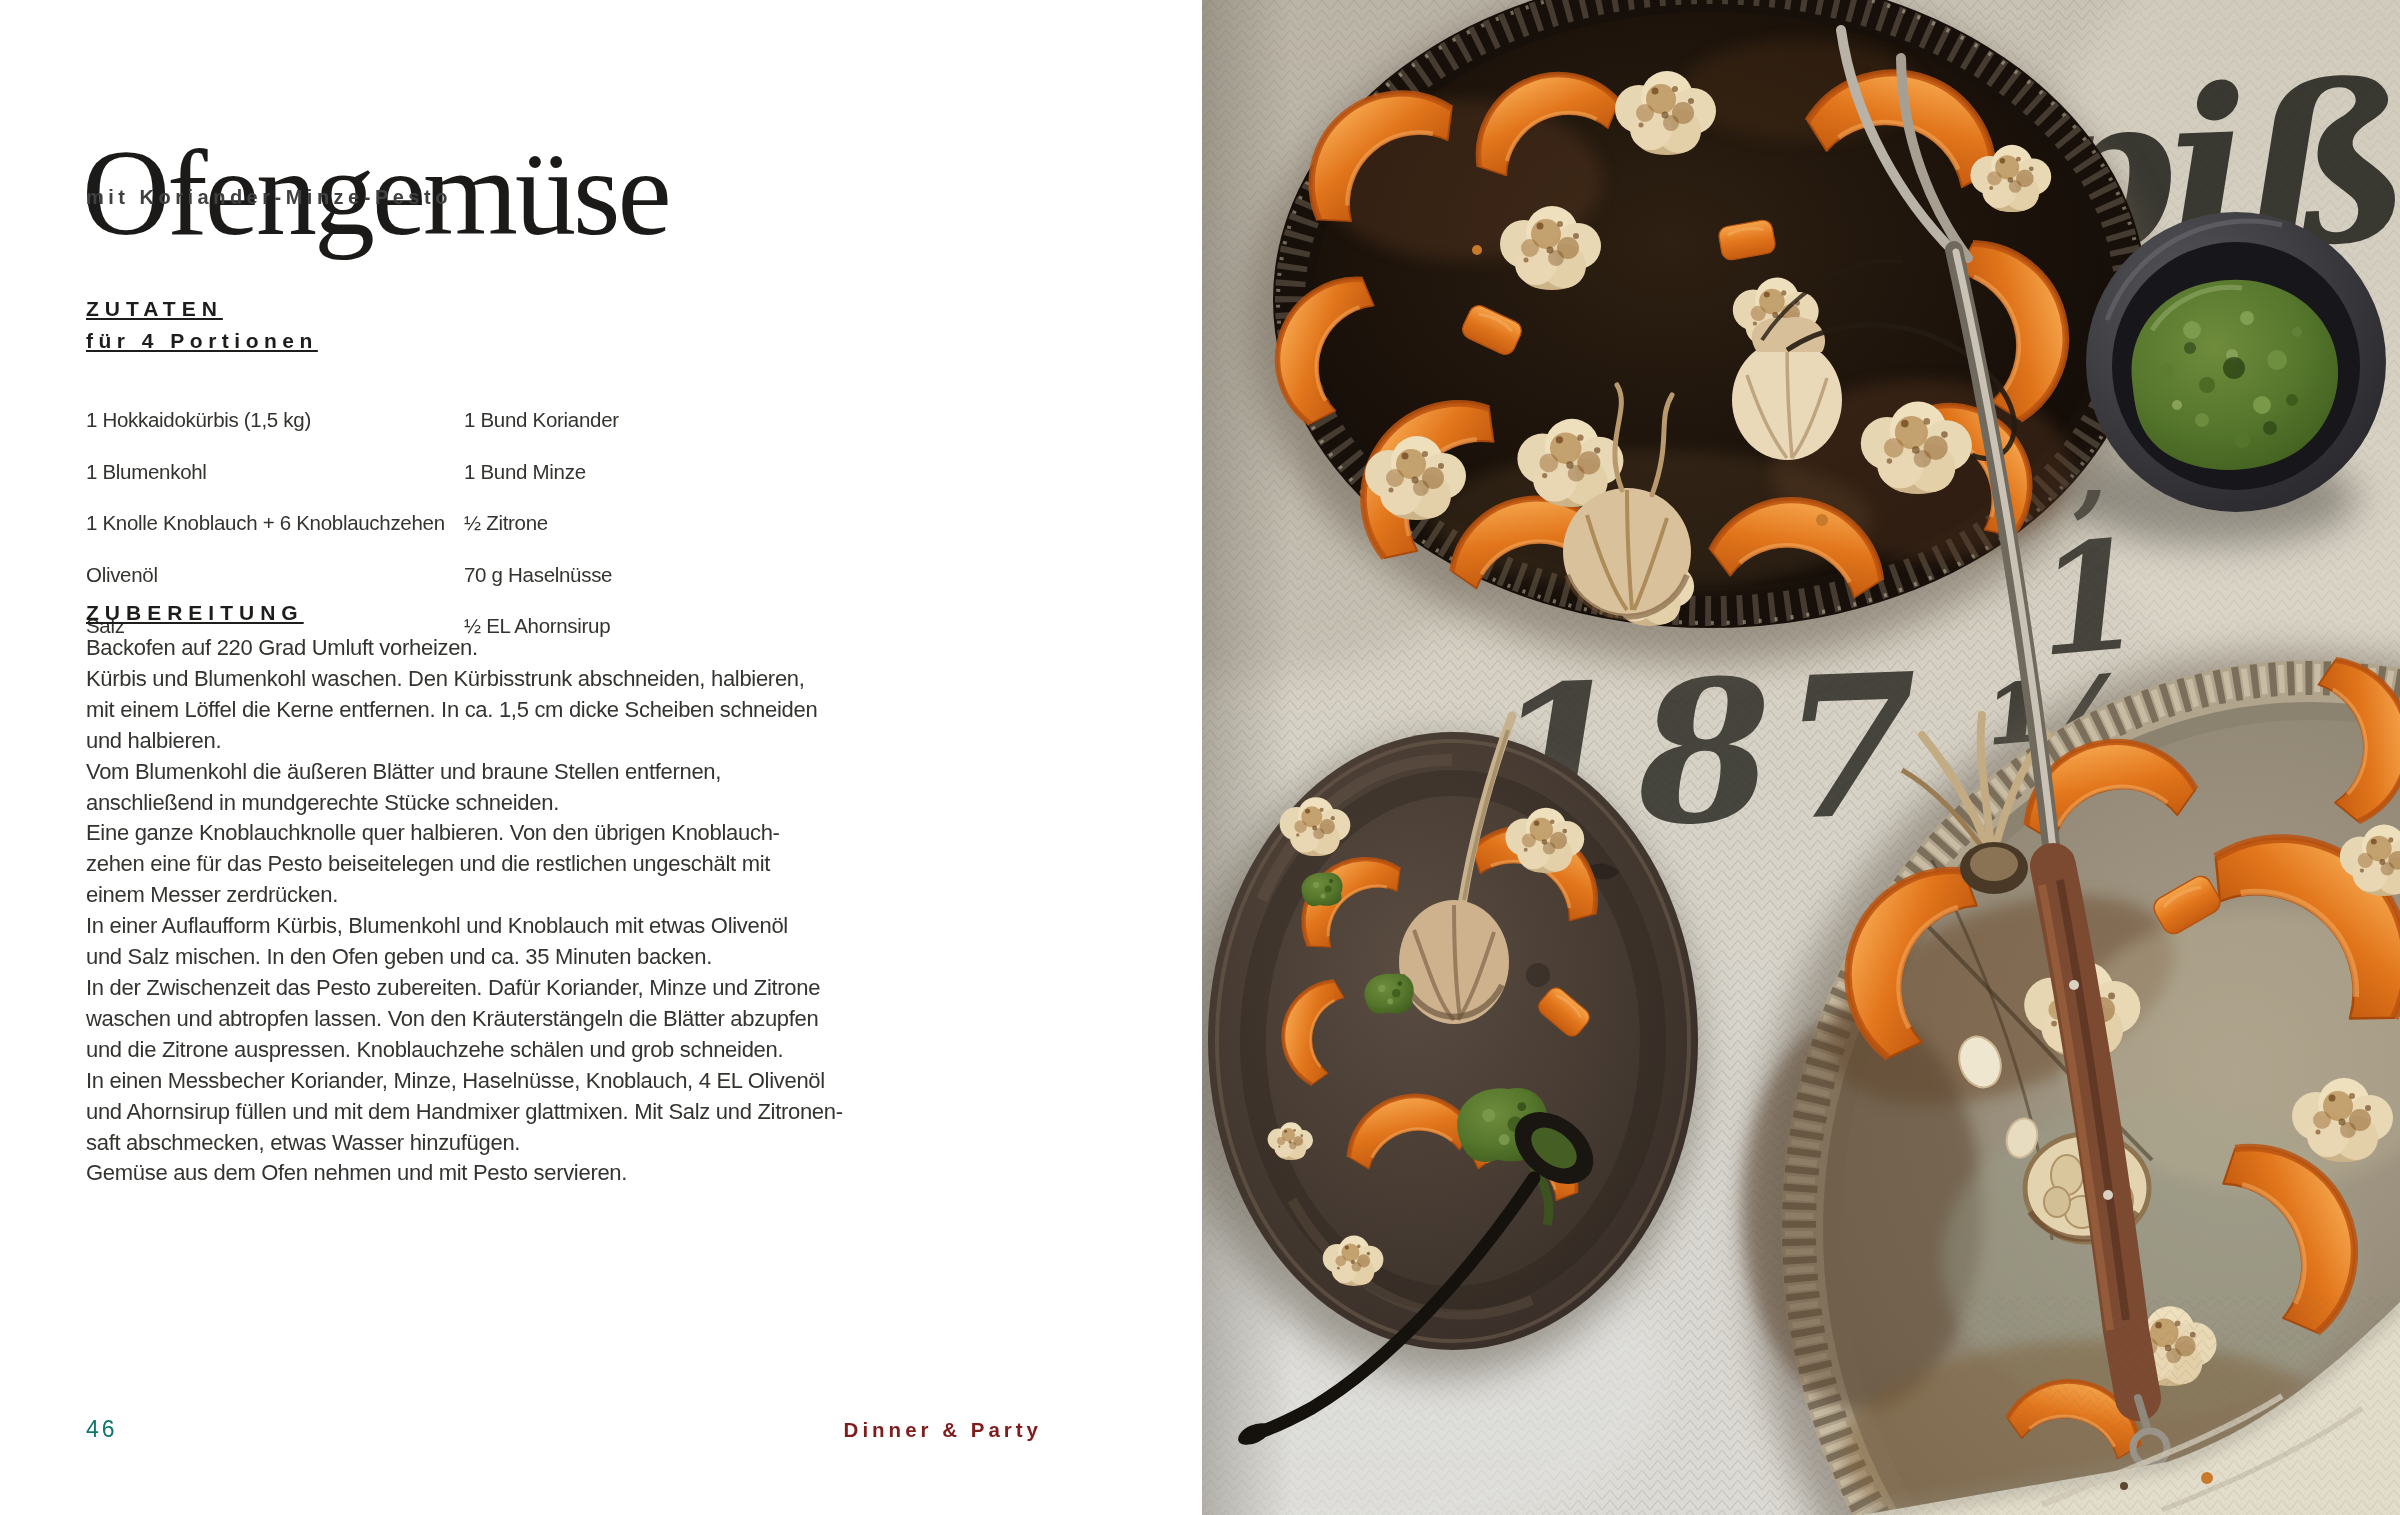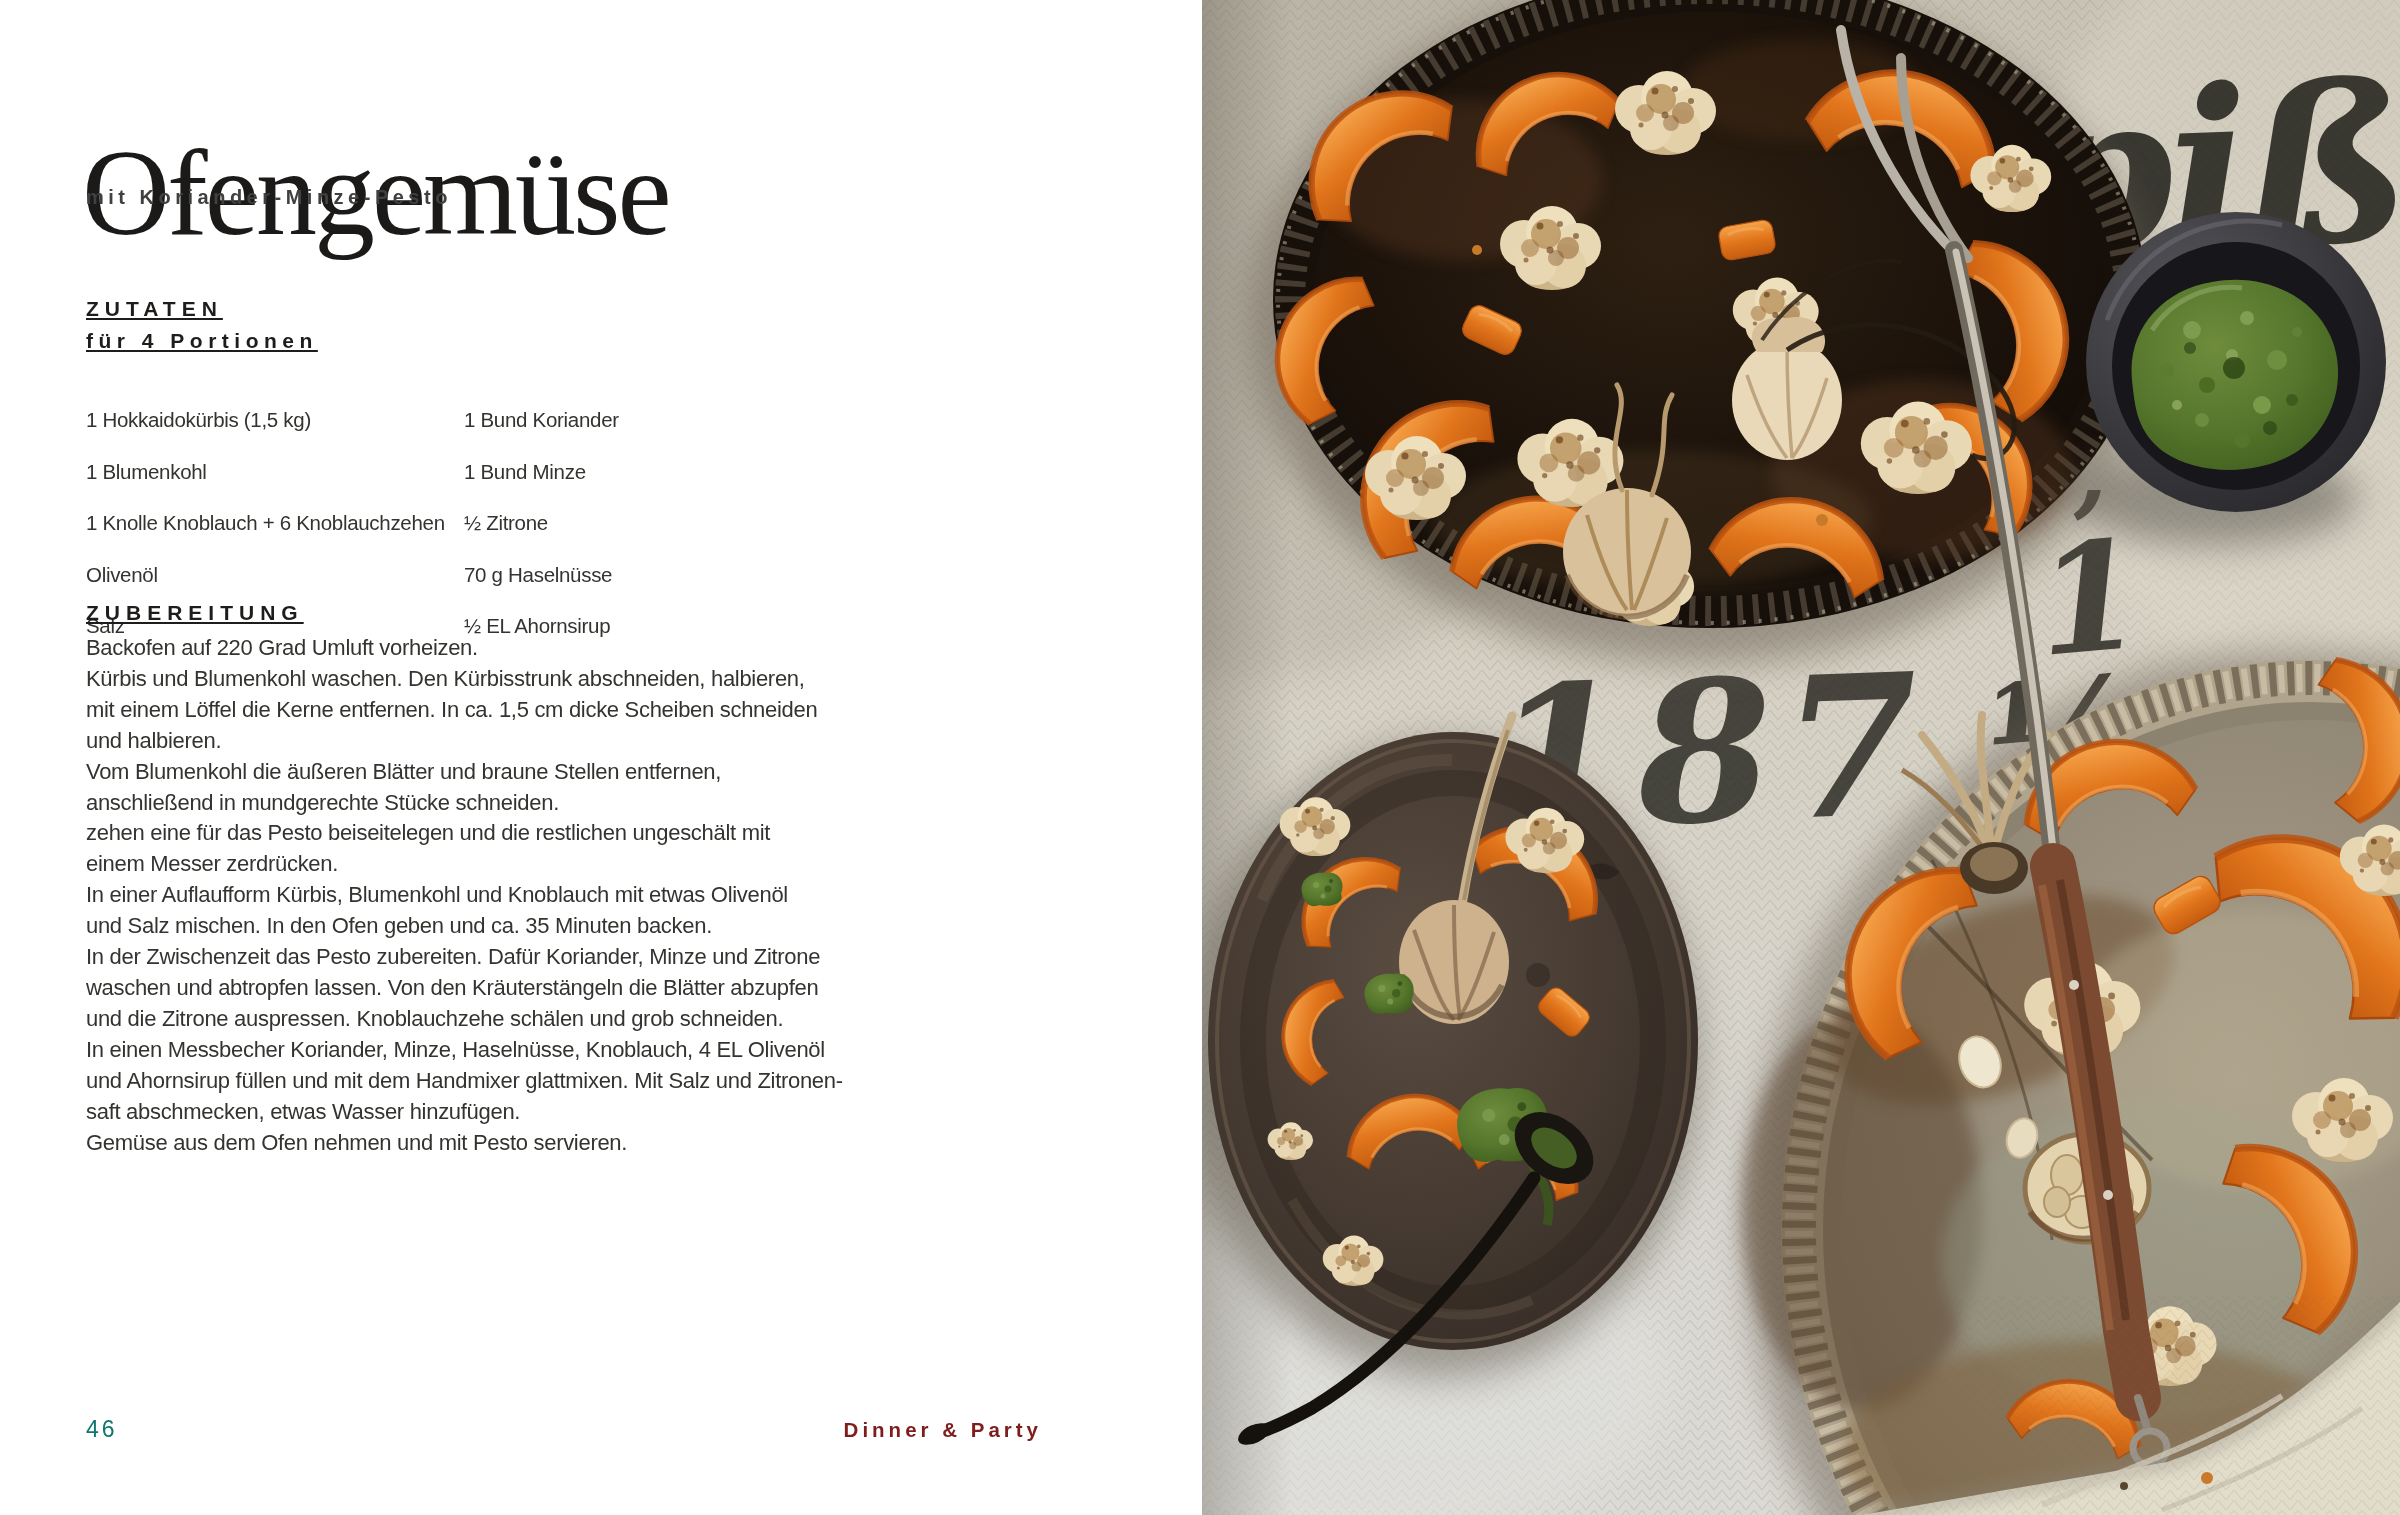--- a/index.html
+++ b/index.html
@@ -58,20 +58,21 @@
     </ul>
 
     <div class="sec-h h-zub">ZUBEREITUNG</div>
     <div class="zub-lines">
       <div>Backofen auf 220 Grad Umluft vorheizen.</div>
       <div>Kürbis und Blumenkohl waschen. Den Kürbisstrunk abschneiden, halbieren,</div>
       <div>mit einem Löffel die Kerne entfernen. In ca. 1,5 cm dicke Scheiben schneiden</div>
       <div>und halbieren.</div>
       <div>Vom Blumenkohl die äußeren Blätter und braune Stellen entfernen,</div>
       <div>anschließend in mundgerechte Stücke schneiden.</div>
+      <div>Eine ganze Knoblauchknolle quer halbieren. Von den übrigen Knoblauch-</div>
       <div>zehen eine für das Pesto beiseitelegen und die restlichen ungeschält mit</div>
       <div>einem Messer zerdrücken.</div>
       <div>In einer Auflaufform Kürbis, Blumenkohl und Knoblauch mit etwas Olivenöl</div>
       <div>und Salz mischen. In den Ofen geben und ca. 35 Minuten backen.</div>
       <div>In der Zwischenzeit das Pesto zubereiten. Dafür Koriander, Minze und Zitrone</div>
       <div>waschen und abtropfen lassen. Von den Kräuterstängeln die Blätter abzupfen</div>
       <div>und die Zitrone auspressen. Knoblauchzehe schälen und grob schneiden.</div>
       <div>In einen Messbecher Koriander, Minze, Haselnüsse, Knoblauch, 4 EL Olivenöl</div>
       <div>und Ahornsirup füllen und mit dem Handmixer glattmixen. Mit Salz und Zitronen-</div>
       <div>saft abschmecken, etwas Wasser hinzufügen.</div>

